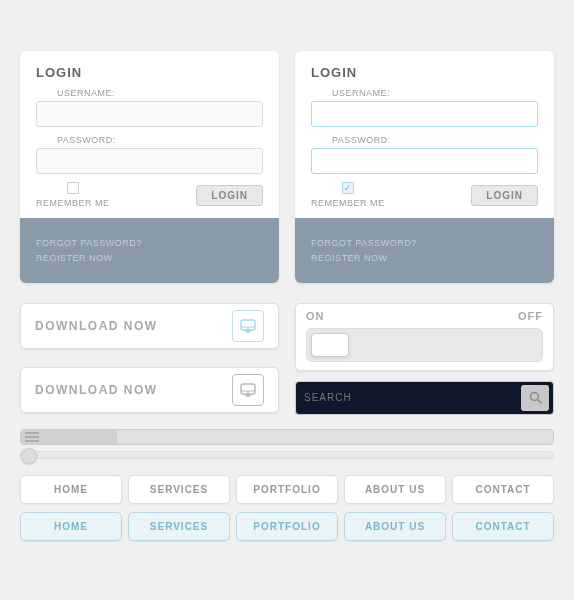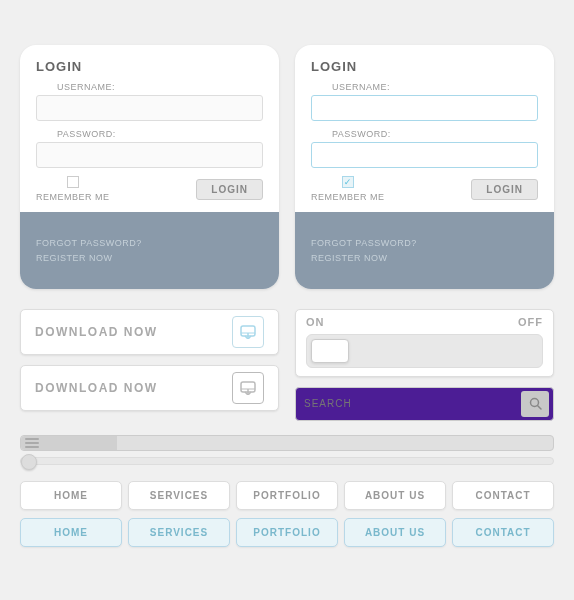--- a/index.html
+++ b/index.html
@@ -19,21 +19,21 @@
     }
 
     
     .login-row {
       display: flex;
       gap: 16px;
       margin-bottom: 20px;
     }
     .login-card {
       background: #fff;
-      border-radius: 16px;
+      border-radius: 6px;
       flex: 1;
       overflow: hidden;
       box-shadow: 0 1px 3px rgba(0,0,0,0.1);
     }
     .login-card-body {
       padding: 14px 16px 10px;
     }
     .login-title {
       font-size: 13px;
       font-weight: bold;
@@ -102,21 +102,21 @@
       padding: 4px 14px;
       font-size: 10px;
       font-weight: bold;
       color: #888;
       letter-spacing: 1px;
       cursor: pointer;
       text-transform: uppercase;
     }
     .login-card-footer {
       background: #8a9aaa;
-      padding: 24px 16px;
+      padding: 18px 16px;
     }
     .footer-link {
       display: block;
       font-size: 9px;
       color: #c5d0d8;
       text-transform: uppercase;
       letter-spacing: 0.5px;
       line-height: 1.6;
     }
 
@@ -125,21 +125,21 @@
       display: flex;
       gap: 16px;
       margin-bottom: 14px;
     }
 
     
     .download-col {
       flex: 1;
       display: flex;
       flex-direction: column;
-      gap: 10px;
+      gap: 18px;
     }
     .download-btn {
       background: #fff;
       border: 1px solid #ddd;
       border-radius: 5px;
       display: flex;
       align-items: center;
       justify-content: space-between;
       padding: 0 14px;
       height: 46px;
@@ -211,21 +211,21 @@
       height: 24px;
       background: #fff;
       border-radius: 4px;
       border: 1px solid #ccc;
       box-shadow: 0 1px 3px rgba(0,0,0,0.1);
     }
 
     .search-container {
       display: flex;
       align-items: center;
-      background: #4c1d95;
+      background: #0f172a;
       border-radius: 4px;
       padding: 0 4px 0 8px;
       height: 34px;
       border: 1px solid #ccc;
     }
     .search-input {
       flex: 1;
       background: transparent;
       border: none;
       outline: none;

